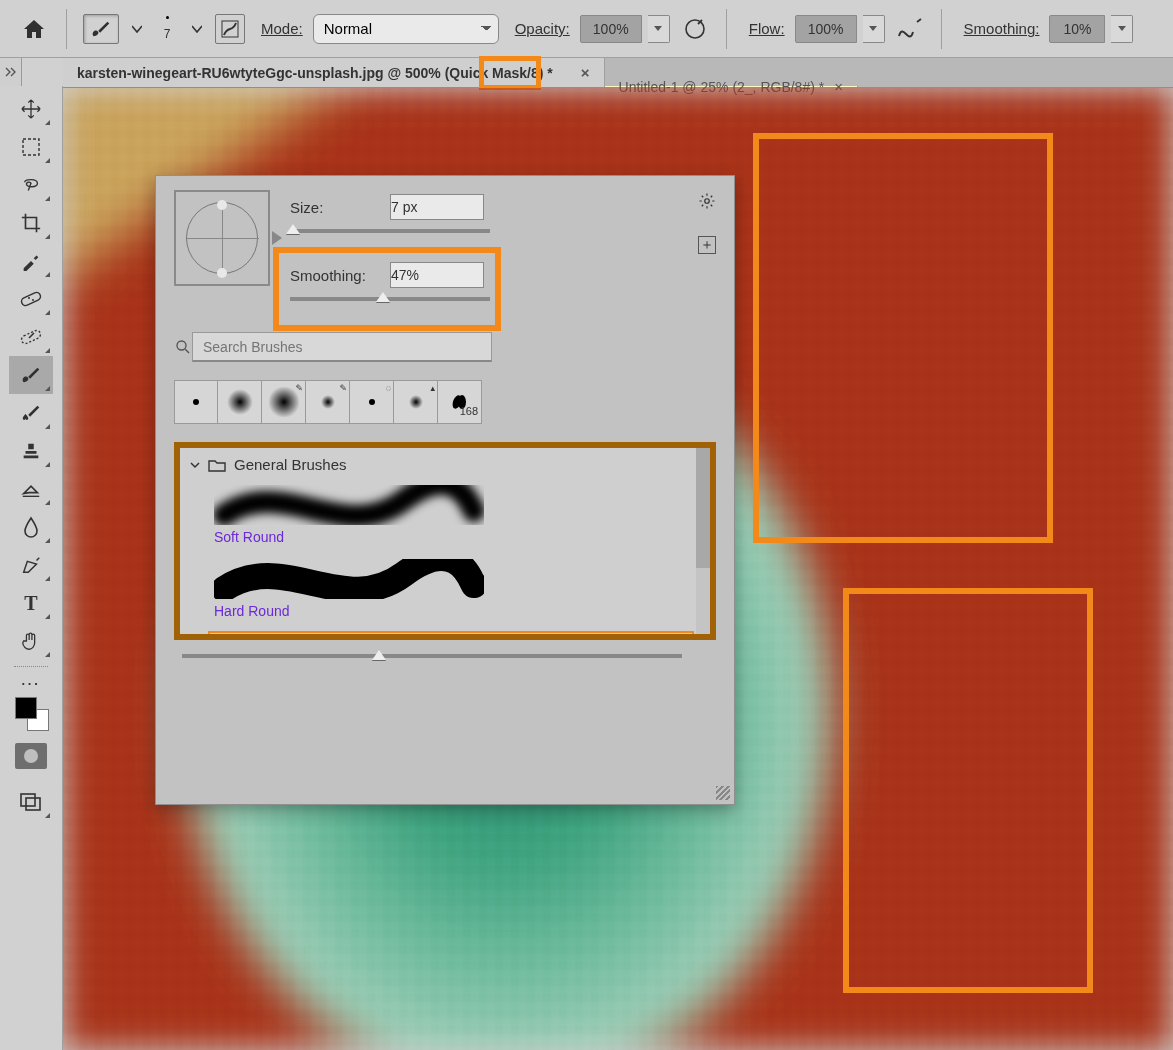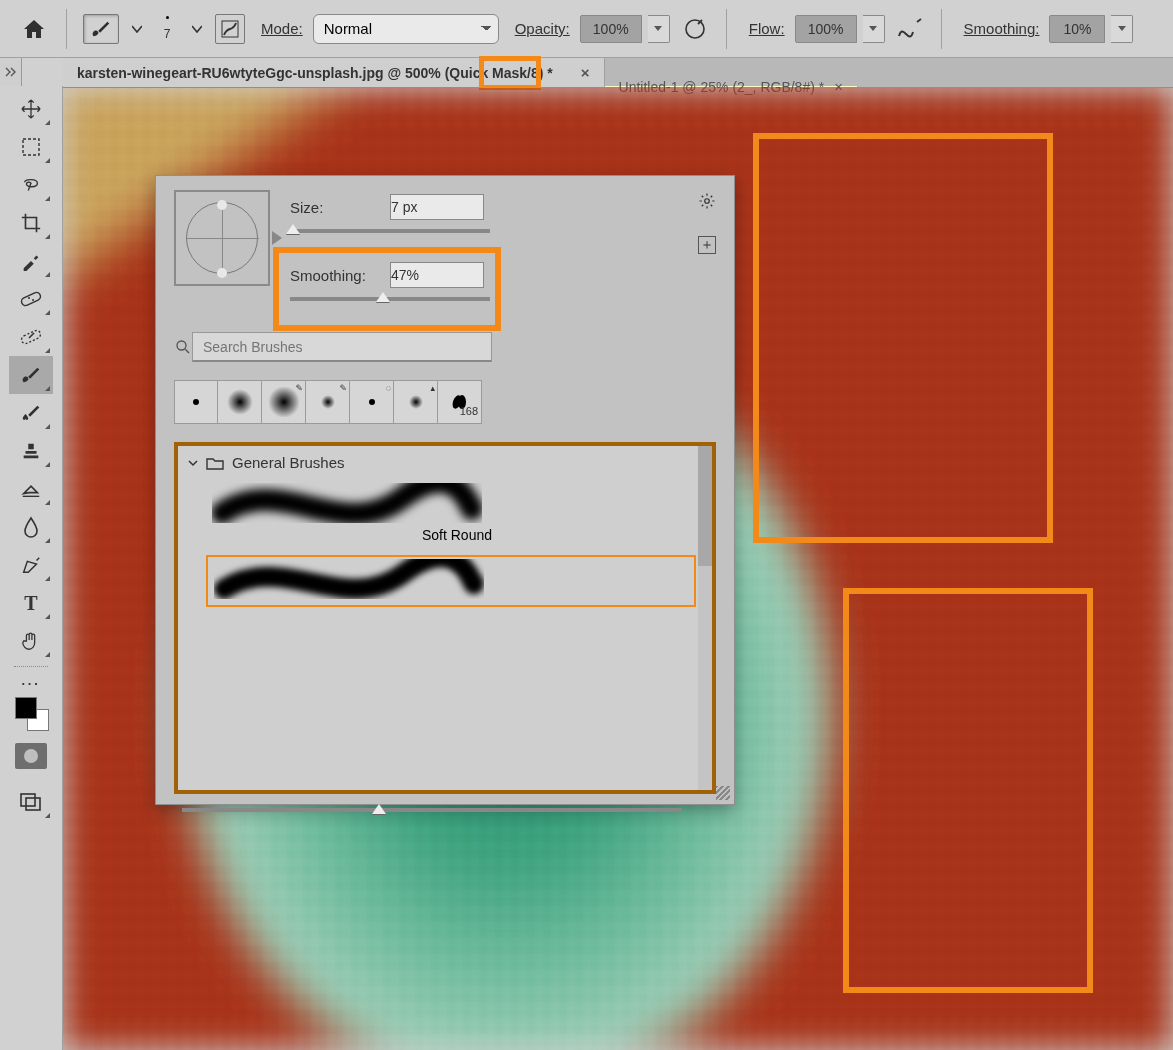--- a/index.html
+++ b/index.html
@@ -137,25 +137,25 @@
 
   .search-row { margin-top:28px; display:flex; align-items:center; }
   .search-input { flex:0 0 300px; height:30px; background:#d8d8d8; border:1px solid #999; border-bottom:2px solid #888; padding:0 10px; font-size:14px; color:#666; }
 
   .recent-row { margin-top:18px; display:flex; gap:0; }
   .thumb-cell { width:44px; height:44px; border:1px solid #9a9a9a; display:flex; align-items:center; justify-content:center; position:relative; background:#d6d6d6; }
   .thumb-cell + .thumb-cell { border-left:none; }
   .thumb-cell .badge { position:absolute; top:2px; right:2px; font-size:9px; }
   .thumb-cell .num { position:absolute; bottom:6px; right:3px; font-size:11px; color:#333; }
 
-  .brush-list { margin-top:18px; border:4px solid #a16207; height:352px; background:#cfcfcf; position:relative; overflow:hidden; }
+  .brush-list { margin-top:18px; border:6px solid #a16207; height:198px; background:#cfcfcf; position:relative; overflow:hidden; }
   .bl-header { display:flex; align-items:center; gap:8px; padding:8px 10px; font-size:15px; }
   .bl-item { padding:4px 10px 10px 34px; }
   .bl-item .stroke { width:270px; height:40px; display:block; }
-  .bl-item .name { font-size:14px; color:#000000; margin-top:4px;text-align:center; }
+  .bl-item .name { font-size:14px; color:#6d28d9; margin-top:4px; }
   .bl-scroll { position:absolute; right:0; top:0; width:14px; height:100%; background:#c4c4c4; }
   .bl-scroll .bar { position:absolute; top:0; width:14px; height:120px; background:#a8a8a8; }
   .bl-item.hl { border:2px solid #f28918; margin:2px 16px 2px 28px; padding:2px 6px 6px 6px; }
 
   .bottom-slider { margin-top:14px; position:relative; width:500px; left:8px; }
   .bottom-slider .track { height:4px; background:#888; }
   .bottom-slider .thumb { position:absolute; top:-4px; left:190px; width:0;height:0; border-left:7px solid transparent; border-right:7px solid transparent; border-bottom:10px solid #eee; filter:drop-shadow(0 1px 0 #666); }
   .resize-grip { position:absolute; right:4px; bottom:4px; width:14px; height:14px;
     background:repeating-linear-gradient(135deg,#888 0 2px, transparent 2px 4px); }
 
@@ -476,20 +476,26 @@
         </svg>
       <span>General Brushes</span>
     </div>
 
     <div class="bl-item">
       <svg class="stroke" viewBox="0 0 270 40">
           <path d="M10 30 C 70 -10, 130 60, 190 15 S 260 35, 260 25" stroke="#000" stroke-width="22" fill="none" stroke-linecap="round" filter="blur(5px)"></path>
         </svg>
       <div class="name">Soft Round</div>
     </div>
+    <div class="bl-item">
+      <svg class="stroke" viewBox="0 0 270 40">
+          <path d="M10 30 C 70 -10, 130 60, 190 15 S 260 35, 260 25" stroke="#000" stroke-width="26" fill="none" stroke-linecap="round"></path>
+        </svg>
+      <div class="name">Hard Round</div>
+    </div>
     <div class="bl-item hl">
       <svg class="stroke" viewBox="0 0 270 40">
           <path d="M10 30 C 70 -8, 130 58, 190 14 S 260 34, 260 24" stroke="#000" stroke-width="20" fill="none" stroke-linecap="round" filter="blur(3px)"></path>
         </svg>
     </div>
 
     <div class="bl-scroll">
         <div class="bar"></div>
       </div>
   </div>

